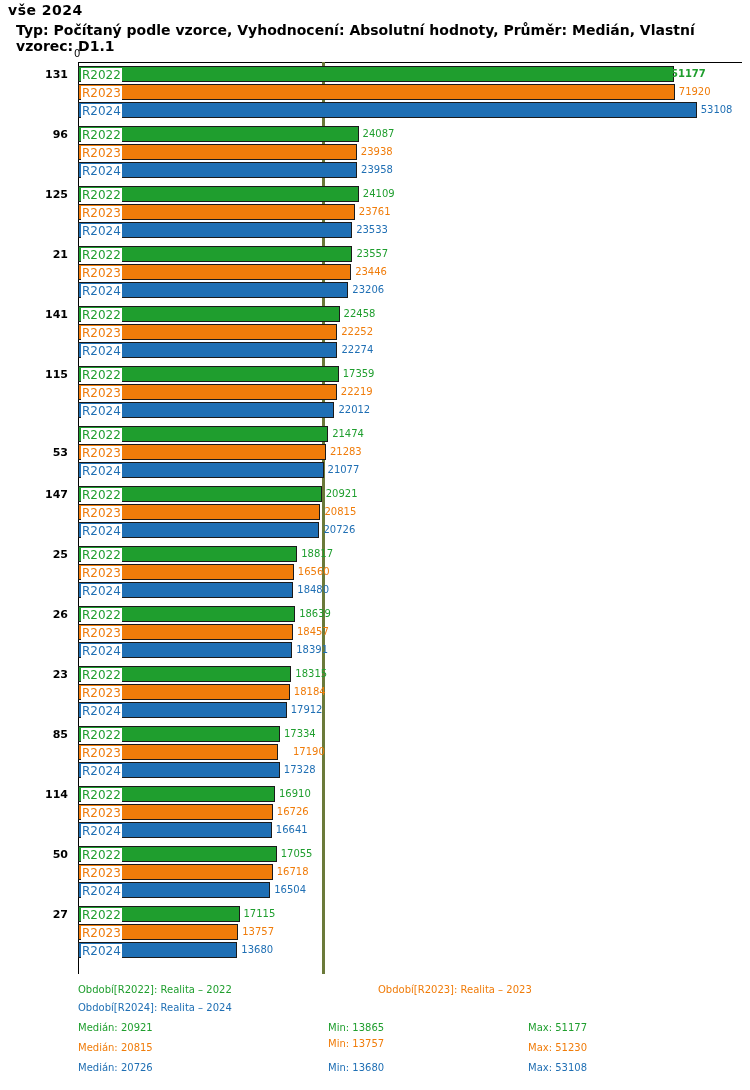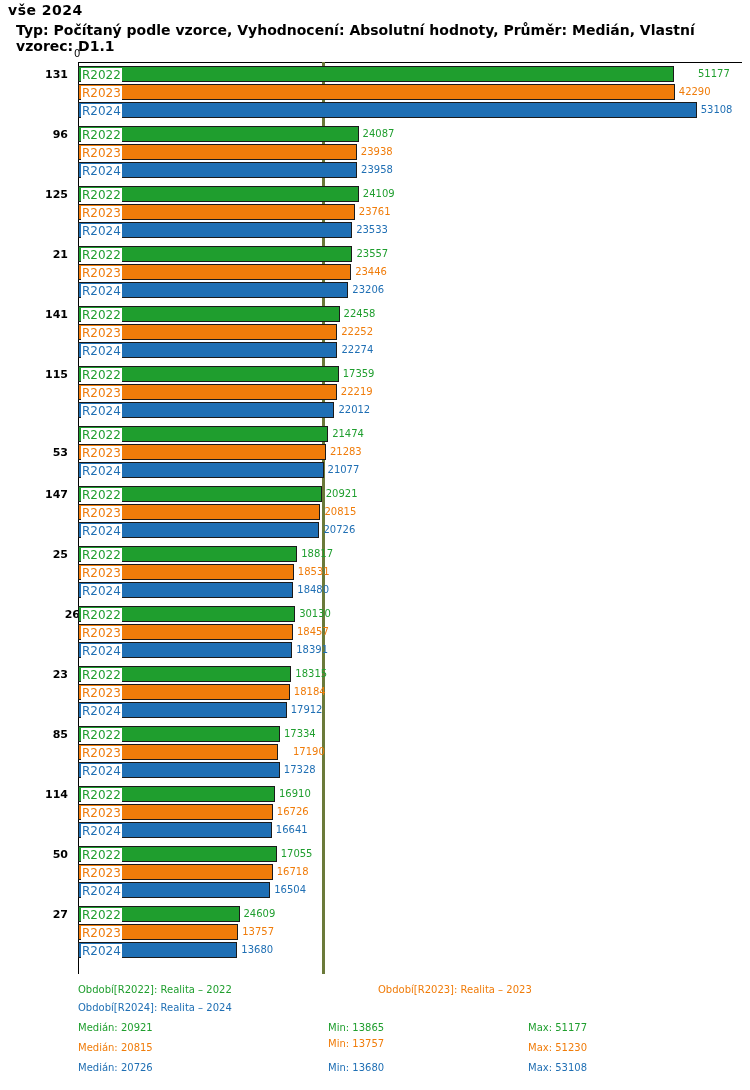--- a/index.html
+++ b/index.html
@@ -78,26 +78,26 @@
     <div class="median-line" style="left: 320.476px; background: rgb(107, 122, 58); opacity: 0;"></div>
     <div class="median-line" style="left: 319.44px; background: rgb(107, 122, 58); opacity: 0;"></div>
     <div class="median-line" style="left: 321.711px; width: 3px; background: rgb(107, 122, 58);"></div>
   </div>
 <div id="groups">
     <div class="group" style="top: 66px; height: 54px;">
       <div class="glabel" style="top: 2px; left: 0px; width: 68px;">131</div>
       <div class="row" style="top: 0px; width: 664px;">
         <div class="bar" style="width: 596.167px; background: rgb(31, 158, 46);"></div>
         <div class="rowlabel" style="color: rgb(31, 158, 46); background: rgb(255, 255, 255); padding: 0px 1px;">R2022</div>
-        <div class="valuelabel" style="left: 620px; color: rgb(31, 158, 46);">51177</div>
+        <div class="valuelabel" style="left: 593px; color: rgb(31, 158, 46); font-weight: bold;">51177</div>
       </div>
       <div class="row" style="top: 18px; width: 664px;">
         <div class="bar" style="width: 596.785px; background: rgb(240, 124, 10);"></div>
         <div class="rowlabel" style="color: rgb(240, 124, 10); background: rgb(255, 255, 255); padding: 0px 1px;">R2023</div>
-        <div class="valuelabel" style="left: 600.785px; color: rgb(240, 124, 10);">42290</div>
+        <div class="valuelabel" style="left: 600.785px; color: rgb(240, 124, 10);">71920</div>
       </div>
       <div class="row" style="top: 36px; width: 664px;">
         <div class="bar" style="width: 618.662px; background: rgb(31, 111, 180);"></div>
         <div class="rowlabel" style="color: rgb(31, 111, 180); background: rgb(255, 255, 255); padding: 0px 1px;">R2024</div>
         <div class="valuelabel" style="left: 622.662px; color: rgb(31, 111, 180);">53108</div>
       </div>
     </div>
     <div class="group" style="top: 126px; height: 54px;">
       <div class="glabel" style="top: 2px; left: 0px; width: 68px;">96</div>
       <div class="row" style="top: 0px; width: 664px;">
@@ -227,34 +227,34 @@
     <div class="group" style="top: 546px; height: 54px;">
       <div class="glabel" style="top: 2px; left: 0px; width: 68px;">25</div>
       <div class="row" style="top: 0px; width: 664px;">
         <div class="bar" style="width: 219.202px; background: rgb(31, 158, 46);"></div>
         <div class="rowlabel" style="color: rgb(31, 158, 46); background: rgb(255, 255, 255); padding: 0px 1px;">R2022</div>
         <div class="valuelabel" style="left: 223.202px; color: rgb(31, 158, 46);">18817</div>
       </div>
       <div class="row" style="top: 18px; width: 664px;">
         <div class="bar" style="width: 215.87px; background: rgb(240, 124, 10);"></div>
         <div class="rowlabel" style="color: rgb(240, 124, 10); background: rgb(255, 255, 255); padding: 0px 1px;">R2023</div>
-        <div class="valuelabel" style="left: 219.87px; color: rgb(240, 124, 10);">18531</div>
+        <div class="valuelabel" style="left: 219.87px; color: rgb(240, 124, 10);">16560</div>
       </div>
       <div class="row" style="top: 36px; width: 664px;">
         <div class="bar" style="width: 215.276px; background: rgb(31, 111, 180);"></div>
         <div class="rowlabel" style="color: rgb(31, 111, 180); background: rgb(255, 255, 255); padding: 0px 1px;">R2024</div>
         <div class="valuelabel" style="left: 219.276px; color: rgb(31, 111, 180);">18480</div>
       </div>
     </div>
     <div class="group" style="top: 606px; height: 54px;">
-      <div class="glabel" style="top: 2px; left: 12px; width: 68px;">26</div>
+      <div class="glabel" style="top: 2px; left: 0px; width: 68px;">26</div>
       <div class="row" style="top: 0px; width: 664px;">
         <div class="bar" style="width: 217.128px; background: rgb(31, 158, 46);"></div>
         <div class="rowlabel" style="color: rgb(31, 158, 46); background: rgb(255, 255, 255); padding: 0px 1px;">R2022</div>
-        <div class="valuelabel" style="left: 221.128px; color: rgb(31, 158, 46);">30130</div>
+        <div class="valuelabel" style="left: 221.128px; color: rgb(31, 158, 46);">18639</div>
       </div>
       <div class="row" style="top: 18px; width: 664px;">
         <div class="bar" style="width: 215.008px; background: rgb(240, 124, 10);"></div>
         <div class="rowlabel" style="color: rgb(240, 124, 10); background: rgb(255, 255, 255); padding: 0px 1px;">R2023</div>
         <div class="valuelabel" style="left: 219.008px; color: rgb(240, 124, 10);">18457</div>
       </div>
       <div class="row" style="top: 36px; width: 664px;">
         <div class="bar" style="width: 214.239px; background: rgb(31, 111, 180);"></div>
         <div class="rowlabel" style="color: rgb(31, 111, 180); background: rgb(255, 255, 255); padding: 0px 1px;">R2024</div>
         <div class="valuelabel" style="left: 218.239px; color: rgb(31, 111, 180);">18391</div>
@@ -330,21 +330,21 @@
         <div class="bar" style="width: 192.257px; background: rgb(31, 111, 180);"></div>
         <div class="rowlabel" style="color: rgb(31, 111, 180); background: rgb(255, 255, 255); padding: 0px 1px;">R2024</div>
         <div class="valuelabel" style="left: 196.257px; color: rgb(31, 111, 180);">16504</div>
       </div>
     </div>
     <div class="group" style="top: 906px; height: 54px;">
       <div class="glabel" style="top: 2px; left: 0px; width: 68px;">27</div>
       <div class="row" style="top: 0px; width: 664px;">
         <div class="bar" style="width: 161.515px; background: rgb(31, 158, 46);"></div>
         <div class="rowlabel" style="color: rgb(31, 158, 46); background: rgb(255, 255, 255); padding: 0px 1px;">R2022</div>
-        <div class="valuelabel" style="left: 165.515px; color: rgb(31, 158, 46);">24609</div>
+        <div class="valuelabel" style="left: 165.515px; color: rgb(31, 158, 46);">17115</div>
       </div>
       <div class="row" style="top: 18px; width: 664px;">
         <div class="bar" style="width: 160.257px; background: rgb(240, 124, 10);"></div>
         <div class="rowlabel" style="color: rgb(240, 124, 10); background: rgb(255, 255, 255); padding: 0px 1px;">R2023</div>
         <div class="valuelabel" style="left: 164.257px; color: rgb(240, 124, 10);">13757</div>
       </div>
       <div class="row" style="top: 36px; width: 664px;">
         <div class="bar" style="width: 159.36px; background: rgb(31, 111, 180);"></div>
         <div class="rowlabel" style="color: rgb(31, 111, 180); background: rgb(255, 255, 255); padding: 0px 1px;">R2024</div>
         <div class="valuelabel" style="left: 163.36px; color: rgb(31, 111, 180);">13680</div>

